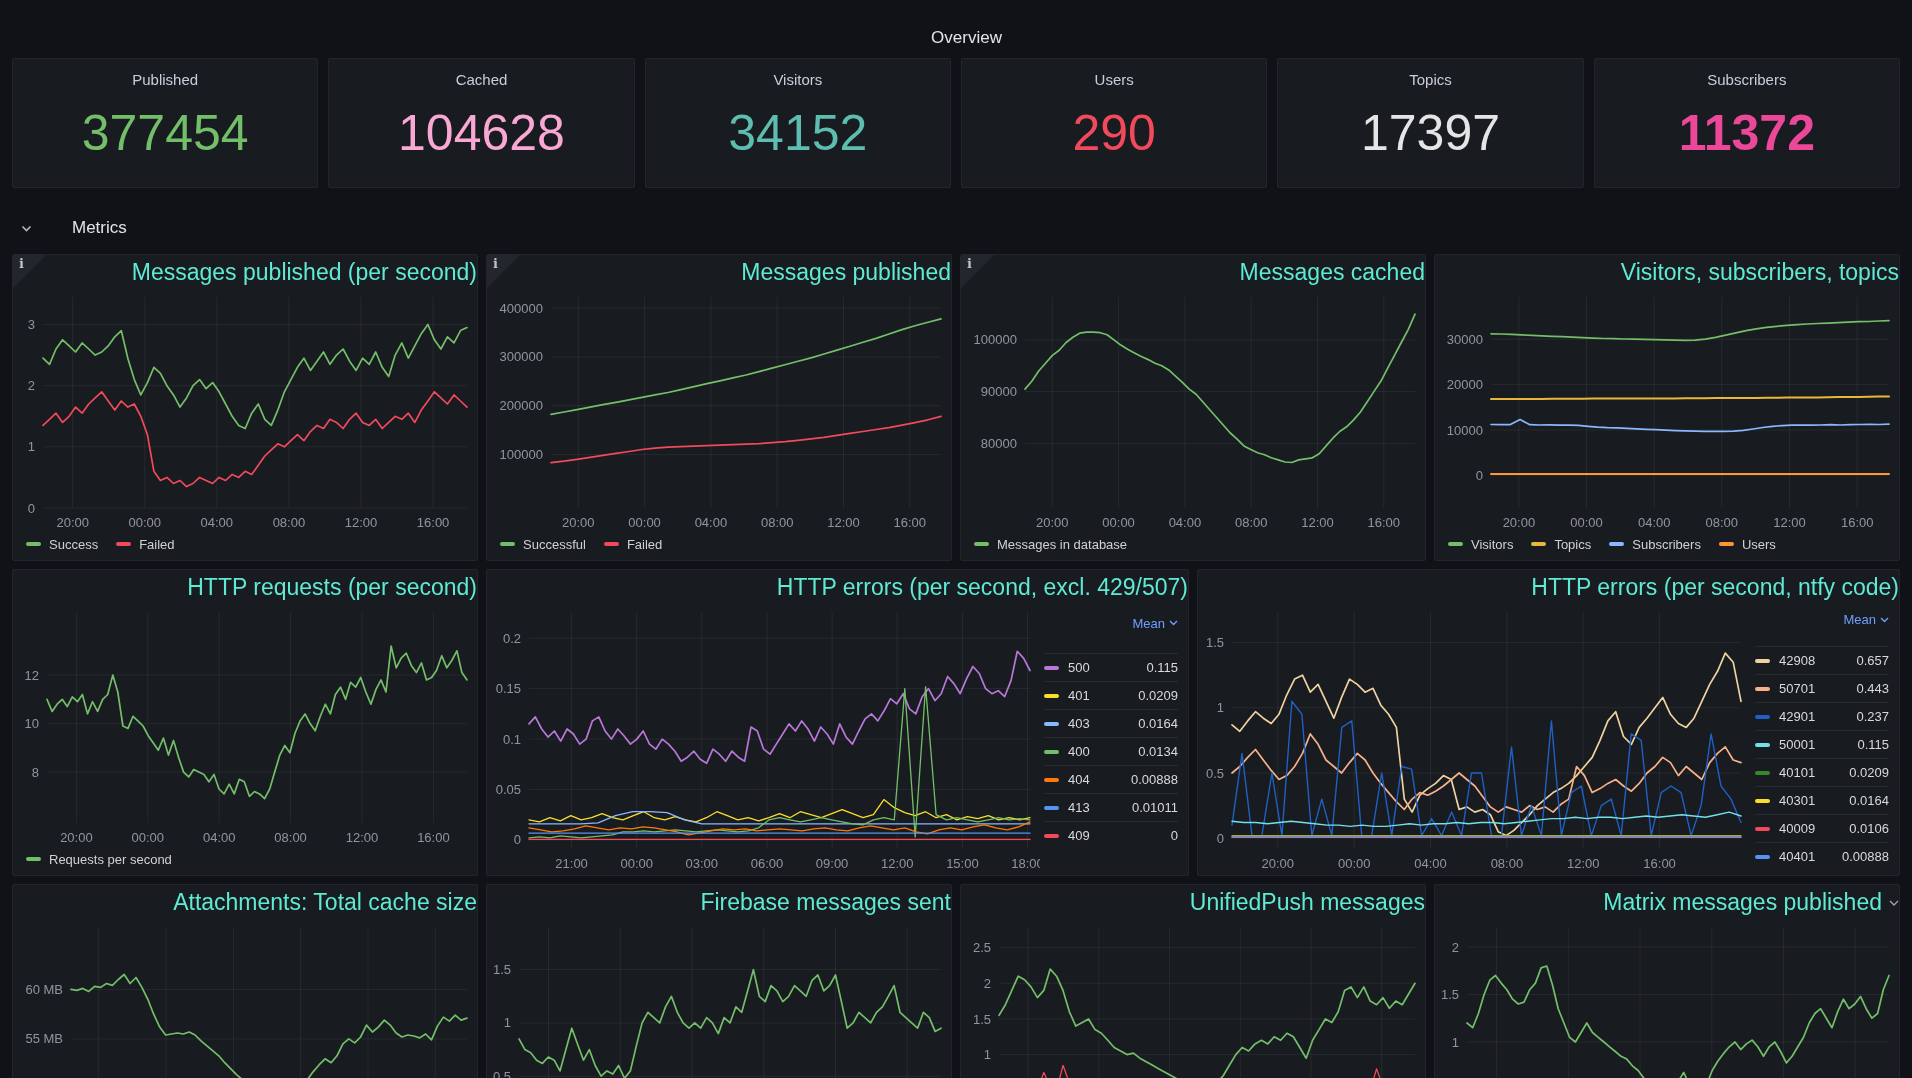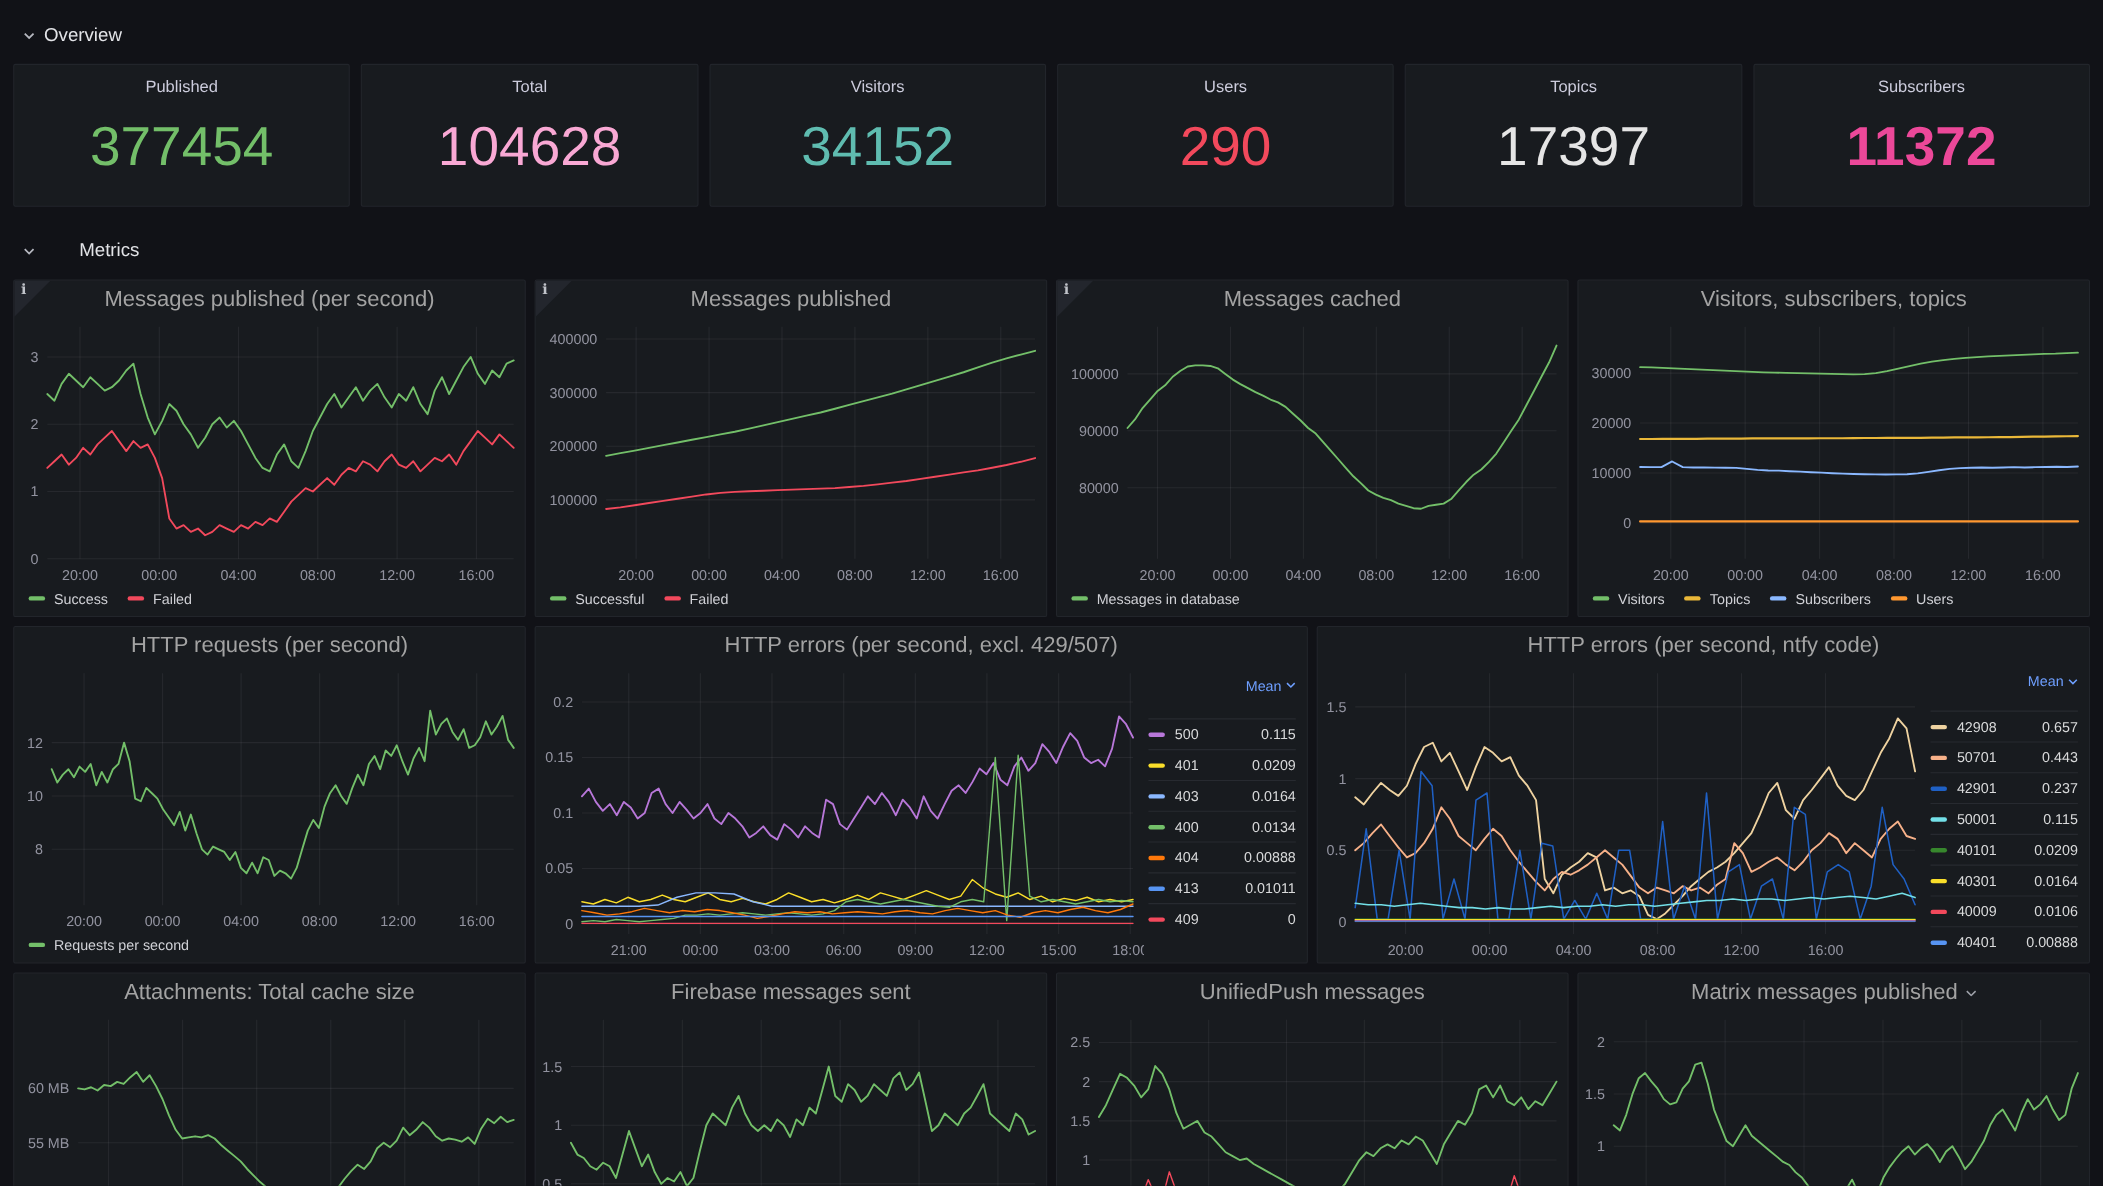--- a/index.html
+++ b/index.html
@@ -1,37 +1,37 @@
 <!DOCTYPE html>
 <html><head>
 <meta charset="utf-8">
 <style>
   * { margin:0; padding:0; box-sizing:border-box; }
   html,body { width:1912px; height:1078px; overflow:hidden; background:#111217;
     font-family:"Liberation Sans", sans-serif; color:#d8d9da; }
   .section-hdr { display:flex; align-items:center; gap:8px; padding-left:21px;
     font-size:17px; font-weight:500; color:#e3e4e8; cursor:pointer; height:24px; }
   .section-hdr .chev { color:#b6b8c0; }
-  #hdr-overview { margin-top:20px; }
+  #hdr-overview { margin-top:20px;flex-direction:column; }
   #hdr-metrics { margin-top:28px;gap:40px; }
   .stats-row { margin:14px 12px 0; height:130px; display:grid;
     grid-template-columns:repeat(6,1fr); gap:10px; }
   .panel { background:#181b1f; border:1px solid #22252b; border-radius:2px;
     position:relative; overflow:hidden; }
   .stat-panel { display:flex; flex-direction:column; align-items:center; padding-top:12px; }
   .stat-label { font-size:15px; color:#ccccdc; }
   .stat-value { flex:1; display:flex; align-items:center; font-size:50px;
     font-weight:500; letter-spacing:0; line-height:1; padding-bottom:10px; }
   .charts-grid { margin:14px 12px 0; display:grid; grid-template-columns:repeat(24,1fr);
     grid-auto-rows:307px; gap:8px; }
   .span6 { grid-column:span 6; }
   .span9 { grid-column:span 9; }
   .chart-panel { display:flex; flex-direction:column; }
   .panel-title { height:34px; flex:0 0 34px; display:flex; align-items:center;
-    justify-content:center; gap:7px; font-size:20px; color:#a3a3a3; cursor:pointer; }
+    justify-content:flex-end; gap:7px; font-size:23px; color:#5eead4; cursor:pointer; }
   .panel-title .chev { color:#9da0a8; margin-top:2px; }
   .corner-info { position:absolute; top:0; left:0; width:0; height:0;
     border-top:33px solid #23262d; border-right:33px solid transparent; z-index:2; }
   .corner-info .i-glyph { position:absolute; top:-32px; left:6px;
     font-family:"DejaVu Serif", serif; font-weight:700; font-size:13px; color:#c0c3c9; }
   .chart-body { flex:1; display:flex; min-height:0; }
   .chart-area { flex:1; position:relative; overflow:hidden; min-width:0; }
   .chart-area svg { display:block; }
   .gl { stroke:rgba(204,204,220,0.08); stroke-width:1; }
   .tk { fill:rgba(204,204,220,0.68); font-size:13px; }
@@ -61,21 +61,21 @@
     </svg>
   <span>Overview</span>
 </div>
 
 <div class="stats-row">
   <div class="panel stat-panel">
     <div class="stat-label">Published</div>
     <div class="stat-value" style="color: rgb(115, 191, 105);">377454</div>
   </div>
   <div class="panel stat-panel">
-    <div class="stat-label">Total</div>
+    <div class="stat-label">Cached</div>
     <div class="stat-value" style="color: #f9a8d4;">104628</div>
   </div>
   <div class="panel stat-panel">
     <div class="stat-label">Visitors</div>
     <div class="stat-value" style="color: rgb(95, 188, 176);">34152</div>
   </div>
   <div class="panel stat-panel">
     <div class="stat-label">Users</div>
     <div class="stat-value" style="color: rgb(242, 73, 92);">290</div>
   </div>

